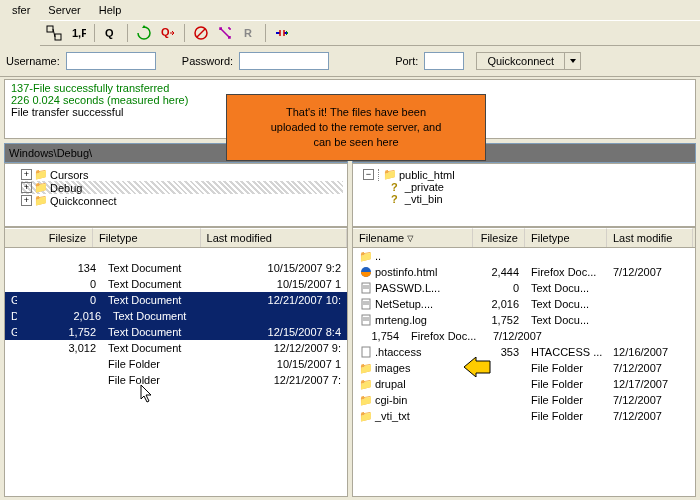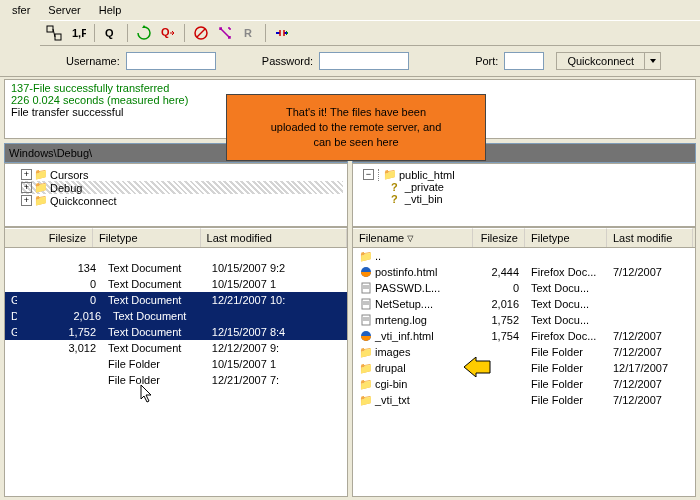--- a/index.html
+++ b/index.html
@@ -7,21 +7,21 @@
   
   .menubar { display: flex; padding: 2px 4px; gap: 2px; background: #ece9d8; }
   .menubar span { padding: 2px 8px; cursor: default; }
   
   .toolbar { display: flex; align-items: center; gap: 4px; padding: 2px 4px; border-top: 1px solid #fff; border-bottom: 1px solid #aca899; background: #ece9d8; margin-left: 40px; }
   .tb-btn { width: 20px; height: 20px; display: flex; align-items: center; justify-content: center; cursor: pointer; }
   .tb-sep { width: 1px; height: 18px; background: #aca899; margin: 0 2px; }
   .tb-btn svg { width: 16px; height: 16px; }
   
   .connbar { display: flex; align-items: center; gap: 6px; padding: 6px 6px; border-bottom: 1px solid #aca899; background: #ece9d8; }
-  .connbar label { margin-left: 60px; }
+  .connbar label { }
   .connbar input { border: 1px solid #7f9db9; height: 18px; width: 90px; padding: 0 3px; background: #fff; }
   .connbar input.port { width: 40px; }
   .qc-btn { border: 1px solid #aca899; background: #ece9d8; padding: 2px 10px; font-size: 11px; }
   .qc-combo { display: flex; }
   .qc-dd { border: 1px solid #aca899; border-left: none; width: 16px; background: #ece9d8; display:flex;align-items:center;justify-content:center;}
   
   .logpanel { background: #fff; border: 1px solid #aca899; margin: 2px 4px 0 4px; height: 60px; padding: 2px 6px; position: relative; }
   .logpanel .ok { color: #008000; }
   .logpanel .status { color: #000; }
   
@@ -45,21 +45,21 @@
   .rows { flex: 1; overflow: hidden; }
   .row { display: flex; align-items: center; height: 16px; }
   .row.sel { background: #0a246a; color: #fff; }
   .row .cell { padding: 0 6px; white-space: nowrap; overflow: hidden; }
   .row .cell.r { text-align: right; }
   .fic { width:14px; height:14px; display:inline-flex; align-items:center; justify-content:center; margin-right:2px;}
   
   .local .col-name, .local .cell-name { width: 0px; } 
   .local .col-size, .local .cell-size { width: 90px; }
   .local .col-type, .local .cell-type { width: 110px; }
-  .local .col-mod,  .local .cell-mod  { width: 150px; }
+  .local .col-mod,  .local .cell-mod  { width: 150px; text-align: right; }
   
   .remote .col-name, .remote .cell-name { width: 120px; display:flex; align-items:center;}
   .remote .col-size, .remote .cell-size { width: 52px; }
   .remote .col-type, .remote .cell-type { width: 82px; }
   .remote .col-mod,  .remote .cell-mod  { width: 86px; }
   
   .arrow { position: absolute; left: 462px; top: 357px; z-index: 40; }
   .cursor { position: absolute; left: 140px; top: 384px; z-index: 45; }
   
   .sel-hatched { color:#000; }
@@ -130,21 +130,21 @@
         <path d="M2 8 L6 8 M10 8 L14 8" stroke="#00c" stroke-width="2"></path>
         <path d="M6 5 L6 11 M10 5 L10 11" stroke="#c00" stroke-width="1.5"></path>
         <path d="M14 8 L12 6 M14 8 L12 10" stroke="#090"></path>
       </svg>
     </div>
 </div>
 
 <div class="connbar">
   <label>Username:</label>
   <input value="" style="">
-  <label style="margin-left:40px">Password:</label>
+  <label style="margin-left:20px">Password:</label>
   <input type="password" value="" style="">
   <label style="margin-left:60px">Port:</label>
   <input class="port" value="" style="">
   <div class="qc-combo" style="margin-left:6px">
     <button class="qc-btn">Quickconnect</button>
     <div class="qc-dd">
         <svg width="8" height="8" viewBox="0 0 8 8">
           <path d="M1 2 L7 2 L4 6 Z" fill="#000"></path>
         </svg>
       </div>
@@ -331,32 +331,36 @@
                 <line x1="3" y1="6" x2="9" y2="6" stroke="#888"></line>
               </svg>
             </span>
             <span>mrteng.log</span>
           </div>
           <div class="cell cell-size r" style="width: 52px;">1,752</div>
           <div class="cell cell-type" style="width: 82px;">Text Docu...</div>
           <div class="cell cell-mod" style="width: 86px;"></div>
         </div>
         <div class="row">
-          <div class="cell cell-name" style="width: 120px;">
-            <span class="fic">
-              <svg width="12" height="12" viewBox="0 0 12 12">
-                <circle cx="6" cy="6" r="5" fill="#2060c0"></circle>
-                <path d="M1 6 A5 5 0 0 0 11 6" fill="#ff8c00"></path>
-              </svg>
-            </span>
-            <span>_vti_inf.html</span>
-          </div>
           <div class="cell cell-size r" style="width: 52px;">1,754</div>
           <div class="cell cell-type" style="width: 82px;">Firefox Doc...</div>
           <div class="cell cell-mod" style="width: 86px;">7/12/2007</div>
+        </div>
+        <div class="row">
+          <div class="cell cell-name" style="width: 120px;">
+            <span class="fic">
+              <svg width="12" height="12" viewBox="0 0 12 12">
+                <rect x="2" y="1" width="8" height="10" fill="#fff" stroke="#888"></rect>
+              </svg>
+            </span>
+            <span>.htaccess</span>
+          </div>
+          <div class="cell cell-size r" style="width: 52px;">353</div>
+          <div class="cell cell-type" style="width: 82px;">HTACCESS ...</div>
+          <div class="cell cell-mod" style="width: 86px;">12/16/2007</div>
         </div>
         <div class="row">
           <div class="cell cell-name" style="width: 120px;">
             <span class="fic">📁</span>
             <span>images</span>
           </div>
           <div class="cell cell-size r" style="width: 52px;"></div>
           <div class="cell cell-type" style="width: 82px;">File Folder</div>
           <div class="cell cell-mod" style="width: 86px;">7/12/2007</div>
         </div>

